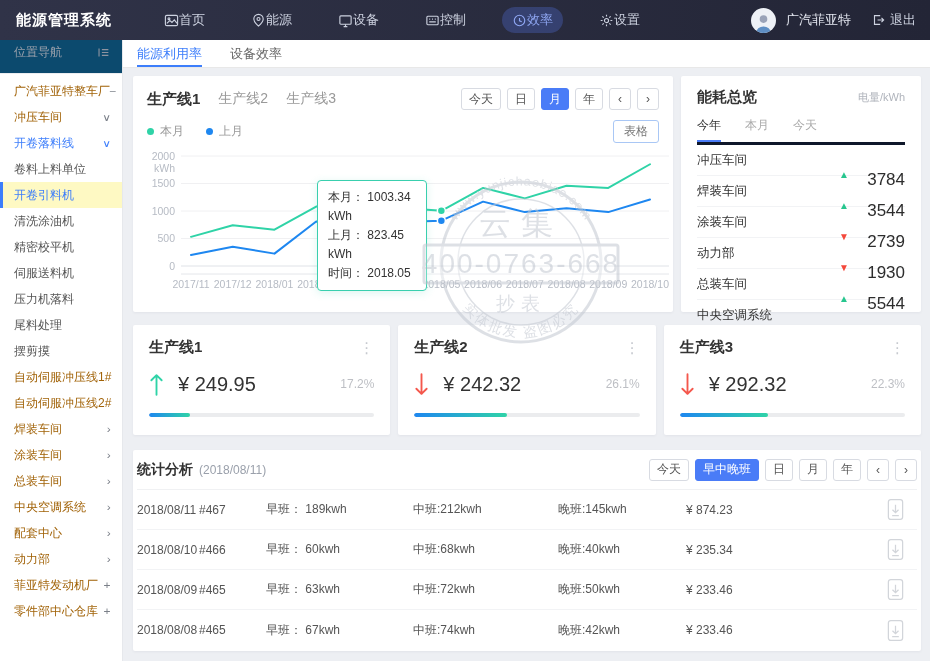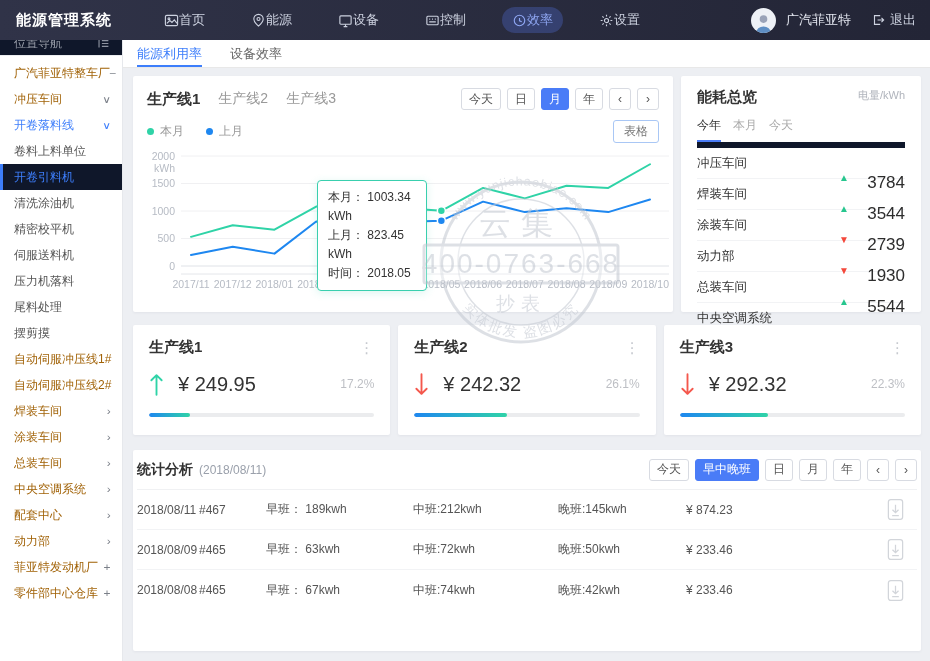--- a/index.html
+++ b/index.html
@@ -16,31 +16,31 @@
   .nav-item{display:flex;align-items:center;gap:0;color:#cdd2e0;font-size:13px;cursor:pointer;padding:4px 10px;border-radius:14px;}
   .nav-item svg{stroke:currentColor;fill:none;stroke-width:1.2;}
   .nav-item.active{background:rgba(88,122,246,.28);color:#8fa7f3;}
   .nav-right{margin-left:auto;display:flex;align-items:center;gap:10px;margin-right:14px;}
   .avatar{width:25px;height:25px;border-radius:50%;background:#eef1f6;overflow:hidden;display:flex;align-items:flex-end;justify-content:center;}
   .username{color:#e6e9f2;font-size:13px;margin-right:10px;}
   .logout{display:flex;align-items:center;gap:5px;color:#cdd2e0;font-size:13px;cursor:pointer;}
   .logout svg{stroke:currentColor;fill:none;stroke-width:1.3;}
   
   .sidebar{position:absolute;left:0;top:40px;width:123px;height:621px;background:#fff;border-right:1px solid #e6e8ec;z-index:20;}
-  .side-header{height:16px;display:flex;align-items:center;justify-content:space-between;
-    padding:0 12px 8px 14px;background:#0f172a;border-bottom:1px solid #ebedf0;color:#9aa0ab;font-size:12px;}
+  .side-header{height:34px;display:flex;align-items:center;justify-content:space-between;
+    padding:0 12px 8px 14px;background:#0c4a6e;border-bottom:1px solid #ebedf0;color:#9aa0ab;font-size:12px;}
   .side-header svg{stroke:#8d93a0;fill:none;stroke-width:1.4;}
   .side-list{padding-top:4px;}
   .side-item{height:26px;display:flex;align-items:center;justify-content:space-between;
     padding:0 12px 0 14px;font-size:12px;cursor:pointer;}
   .side-label{color:#555;white-space:nowrap;}
   .side-caret{color:#7a7f88;font-size:10px;transform:scaleX(1.2);}
   .side-item.root .side-label,.side-item.section .side-label{font-weight:normal;color:#a16207;}
   .side-item.blue .side-label,.side-item.blue .side-caret{color:#3d7efb;}
-  .side-item.active{background:#0f172a;box-shadow:inset 3px 0 0 #3d7efb;}
+  .side-item.active{background:#fef9c3;box-shadow:inset 3px 0 0 #3d7efb;}
   .side-item.active .side-label{color:#3d7efb;}
   
   .main{position:absolute;left:123px;top:40px;width:807px;height:621px;}
   .tabband{height:28px;background:#fff;border-bottom:1px solid #e8e8e8;display:flex;align-items:flex-end;padding-left:14px;gap:28px;}
   .mtab{font-size:13px;color:#666;padding-bottom:2px;cursor:pointer;border-bottom:2px solid transparent;}
   .mtab.active{color:#3d7efb;border-bottom-color:#3d7efb;}
   .content{padding:8px 9px 0 10px;}
   .card{background:#fff;border-radius:2px;box-shadow:0 1px 3px rgba(15,25,50,.05);}
   .row1{display:flex;gap:8px;}
   
@@ -57,24 +57,24 @@
   .legend-item{display:flex;align-items:center;gap:6px;margin-right:22px;}
   .legend-dot{width:7px;height:7px;border-radius:50%;}
   .legend-label{font-size:12px;color:#999;}
   .table-btn{margin-left:auto;border:1px solid #a9c7f5;border-radius:3px;color:#777;font-size:12px;padding:2px 10px;background:#fff;cursor:pointer;}
   #main-chart{margin-top:4px;display:block;}
   .tick{fill:#b6bbc4;font-size:10.5px;}
   .tooltip{position:absolute;left:184px;top:104px;width:110px;background:#fff;border:1px solid #39cfae;
     border-radius:4px;padding:7px 10px;font-size:12px;color:#333;line-height:19px;z-index:6;box-shadow:0 2px 8px rgba(57,207,174,.18);}
   
   .ov-card{width:240px;height:236px;padding:12px 16px 0;}
-  .ov-head{display:flex;align-items:flex-start;}
+  .ov-head{display:flex;align-items:center;}
   .ov-title{font-size:15px;font-weight:bold;color:#333;}
   .ov-unit{margin-left:auto;font-size:11px;color:#b0b4bc;}
-  .ov-tabs{display:flex;gap:12px;margin-top:10px;border-bottom:6px solid #0f172a;}
+  .ov-tabs{display:flex;gap:24px;margin-top:10px;border-bottom:3px solid #0f172a;}
   .ov-tab{font-size:12px;color:#aaa;padding-bottom:6px;border-bottom:2px solid transparent;cursor:pointer;}
   .ov-tab.active{color:#333;border-bottom-color:#4a7cf7;}
   .ov-row{height:31px;display:flex;align-items:center;border-bottom:1px solid #f2f3f5;}
   .ov-row:last-child{border-bottom:none;}
   .ov-name{font-size:12.5px;color:#333;}
   .ov-right{margin-left:auto;display:flex;align-items:flex-start;gap:12px;margin-top:40px;}
   .tri{font-size:10px;line-height:1;}
   .tri.up::before{content:"▲";color:#27c68e;}
   .tri.down::before{content:"▼";color:#f4483b;}
   .ov-value{font-size:17px;color:#2d2d2d;min-width:44px;text-align:right;}
@@ -509,20 +509,34 @@
             <span>晚班:145kwh</span>
             <span>¥ 874.23</span>
             <span class="dl">
               <svg width="19" height="23" viewBox="0 0 20 24">
                 <rect x="2.5" y="1.5" width="15" height="21" rx="2.5"></rect>
                 <path d="M10 7 v8 M6.8 12.2 L10 15.4 L13.2 12.2 M6.5 18.5 h7"></path>
               </svg>
             </span>
           </div>
 
+          <div class="t-row">
+            <span>2018/08/10</span>
+            <span>#466</span>
+            <span>早班： 60kwh</span>
+            <span>中班:68kwh</span>
+            <span>晚班:40kwh</span>
+            <span>¥ 235.34</span>
+            <span class="dl">
+              <svg width="19" height="23" viewBox="0 0 20 24">
+                <rect x="2.5" y="1.5" width="15" height="21" rx="2.5"></rect>
+                <path d="M10 7 v8 M6.8 12.2 L10 15.4 L13.2 12.2 M6.5 18.5 h7"></path>
+              </svg>
+            </span>
+          </div>
 
           <div class="t-row">
             <span>2018/08/09</span>
             <span>#465</span>
             <span>早班： 63kwh</span>
             <span>中班:72kwh</span>
             <span>晚班:50kwh</span>
             <span>¥ 233.46</span>
             <span class="dl">
               <svg width="19" height="23" viewBox="0 0 20 24">

